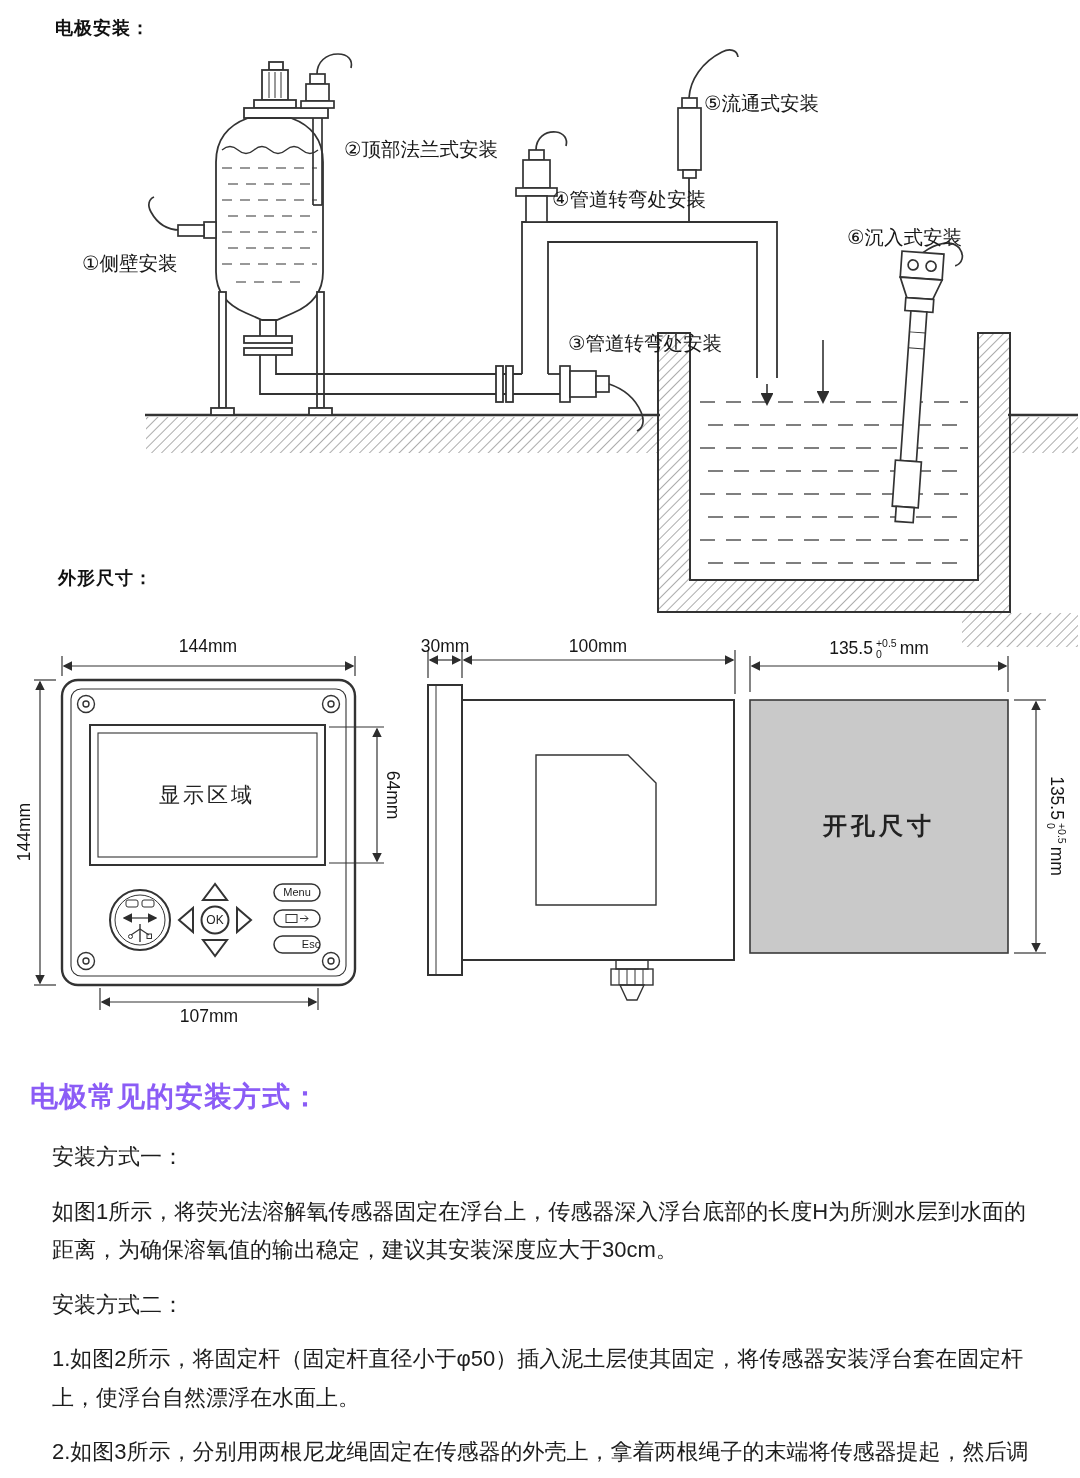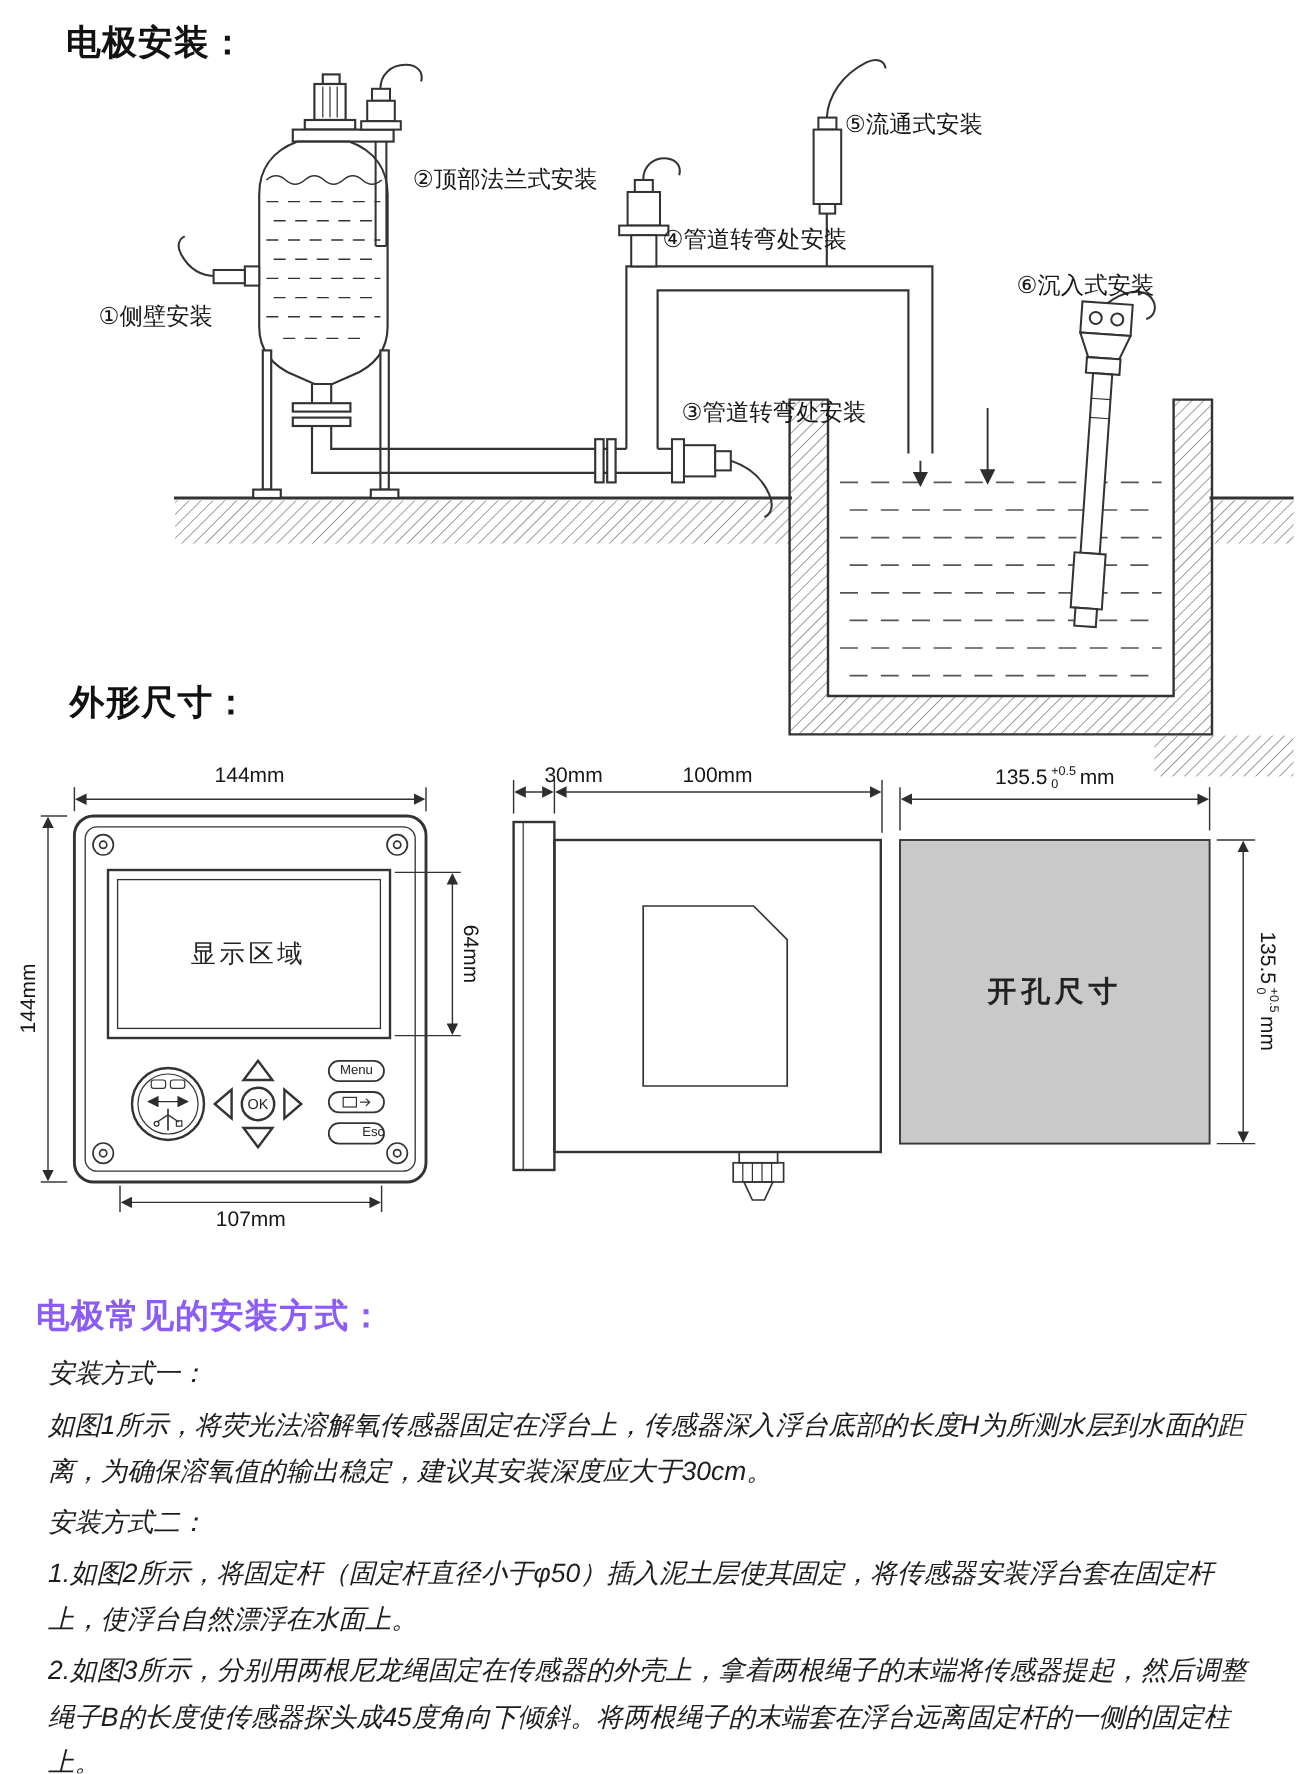--- a/index.html
+++ b/index.html
@@ -1,31 +1,31 @@
 <!DOCTYPE html>
 <html><head>
 <meta charset="utf-8">
 <style>
   html,body{margin:0;padding:0;}
   body{width:1080px;height:1478px;background:#fff;font-family:"Liberation Sans","DejaVu Sans",sans-serif;color:#141414;position:relative;overflow:hidden;}
   svg{position:absolute;left:0;}
-  .sec-title{position:absolute;font-size:29px;font-weight:600;letter-spacing:1px;white-space:nowrap;color:#111;}
+  .sec-title{position:absolute;font-size:18px;font-weight:600;letter-spacing:1px;white-space:nowrap;color:#111;}
   .dia-lbl{position:absolute;font-size:19.5px;color:#181818;white-space:nowrap;}
   .dim-lbl{position:absolute;font-size:17.5px;color:#161616;white-space:nowrap;display:flex;align-items:center;transform:translate(-50%,-50%);}
   .rot-l{transform:translate(-50%,-50%) rotate(-90deg);}
   .rot-r{transform:translate(-50%,-50%) rotate(90deg);}
   .tol{display:inline-flex;flex-direction:column;align-items:flex-start;font-size:10.5px;line-height:10.5px;margin:0 3px;}
   .serif{font-family:"DejaVu Serif","Liberation Serif",serif;}
   .panel-lbl{position:absolute;transform:translate(-50%,-50%);font-size:21px;letter-spacing:3px;color:#222;text-align:center;}
   .cut-lbl{position:absolute;transform:translate(-50%,-50%);font-size:24px;font-weight:700;letter-spacing:4px;color:#222;}
   .key-lbl{position:absolute;transform:translate(-50%,-50%);font-size:11px;color:#222;}
   .key-lbl.ok{font-size:12px;}
   .methods-title{position:absolute;left:30px;top:1078px;font-size:28px;font-weight:700;letter-spacing:1px;color:#8b5cf6;}
   .body-text{position:absolute;left:36px;top:1122px;width:1010px;font-size:22px;line-height:38.5px;color:#1d1d1d;}
-  .body-text p{margin:4px;font-style:italic;}
+  .body-text p{margin:16px;}
 </style>
 </head>
 <body>
 
 <svg style="top:0;" width="1080" height="660" viewBox="0 0 1080 660">
   <defs>
     <pattern id="hatch" patternUnits="userSpaceOnUse" width="7" height="7" patternTransform="rotate(45)">
       <line x1="0" y1="0" x2="0" y2="7" stroke="#5a5a5a" stroke-width="1"></line>
     </pattern>
     <marker id="arrow" viewBox="0 0 10 10" refX="8.5" refY="5" markerWidth="8" markerHeight="8" orient="auto-start-reverse">
@@ -259,21 +259,21 @@
 <div class="dia-lbl" style="left:552px;top:186px;">④管道转弯处安装</div>
 <div class="dia-lbl" style="left:704px;top:90px;">⑤流通式安装</div>
 <div class="dia-lbl" style="left:847px;top:224px;">⑥沉入式安装</div>
 
 <div class="sec-title" style="left:58px;top:566px;">外形尺寸：</div>
 
 <div class="dim-lbl" style="left:208px;top:646px;">144mm</div>
 <div class="dim-lbl rot-l" style="left:24px;top:832px;">144mm</div>
 <div class="dim-lbl rot-r" style="left:392px;top:795px;">64mm</div>
 <div class="dim-lbl" style="left:209px;top:1016px;">107mm</div>
-<div class="dim-lbl" style="left:445px;top:646px;margin-left:33px;">30mm</div>
+<div class="dim-lbl" style="left:445px;top:646px;">30mm</div>
 <div class="dim-lbl" style="left:598px;top:646px;">100mm</div>
 
 <div class="dim-lbl" style="left:879px;top:648px;">
   <span>135.5</span>
   <span class="tol">
     <span>+0.5</span>
     <span>0</span>
   </span>
   <span>mm</span>
 </div>

